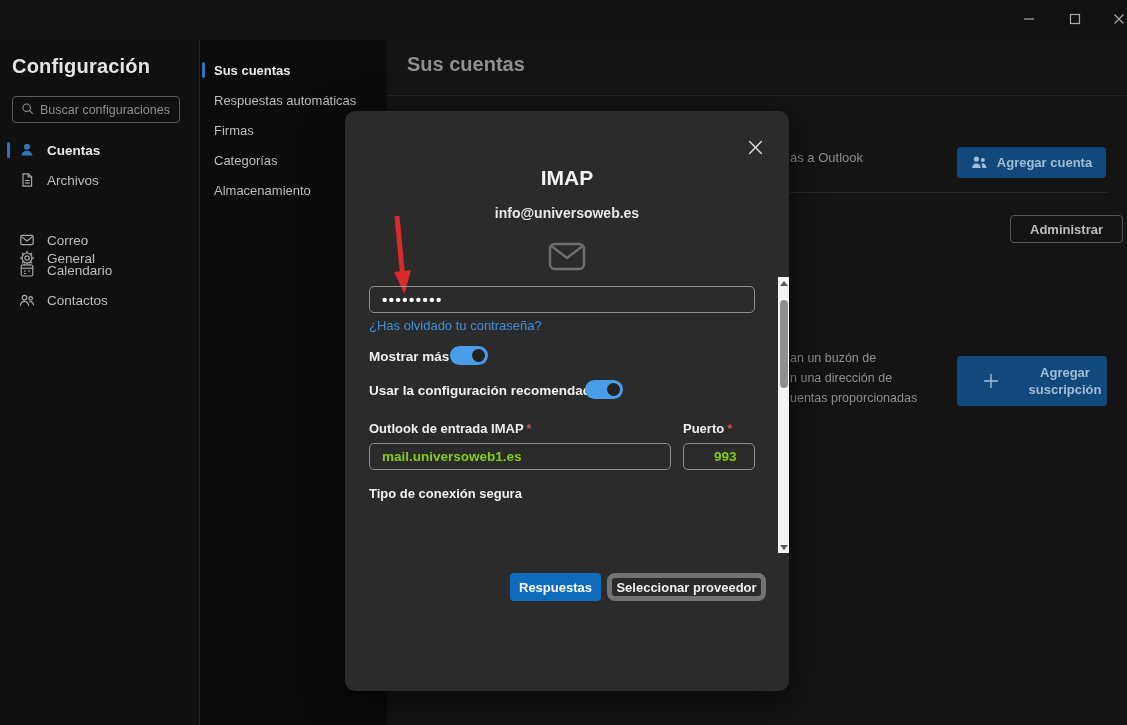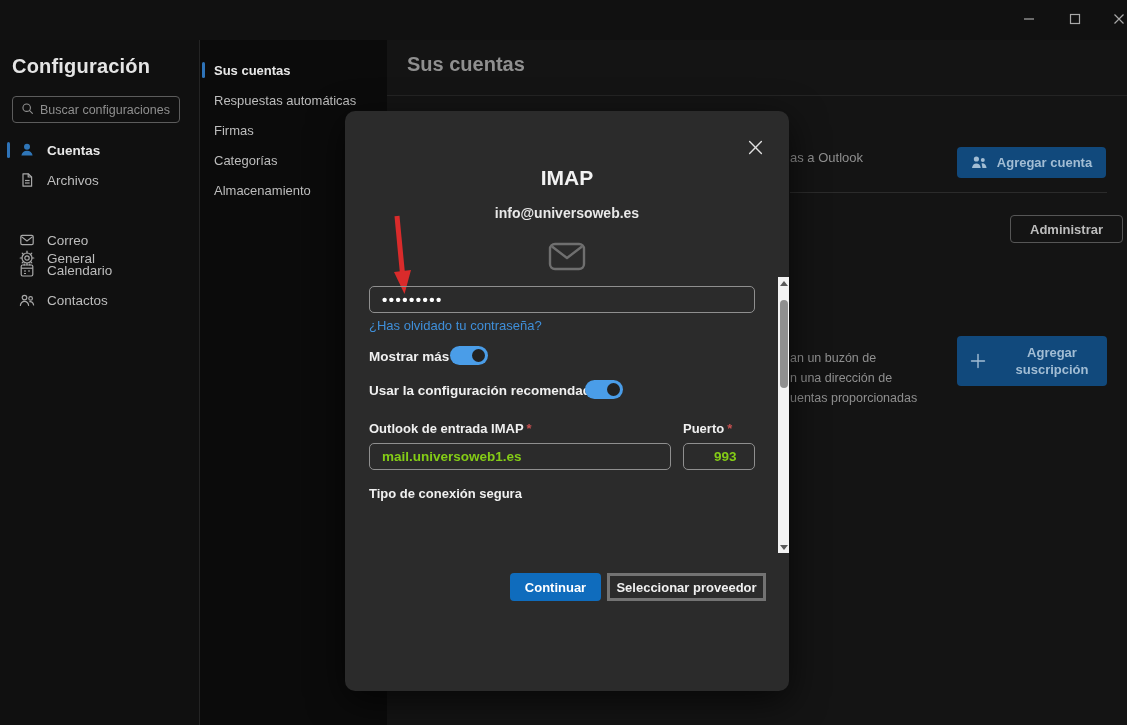--- a/index.html
+++ b/index.html
@@ -74,21 +74,21 @@
   .toggle::after { content:""; position:absolute; right:3px; top:3px; width:13px; height:13px;
                    border-radius:50%; background:#222222; }
   .fld-label { font-size:13px; font-weight:700; color:#f0f0f0; }
   .req { color:#c75050; margin-left:3px; }
   .txt-input { height:27px; padding:0 12px; font-size:13.5px; font-weight:700; }
   .dropdown { left:24px; top:396px; width:386px; height:28px; border:1px solid #8f8f8f;
               border-radius:5px; display:flex; align-items:center; justify-content:space-between;
               padding:0 12px; color:#f0f0f0; font-size:13.5px; font-weight:700; cursor:pointer; }
   .btn-primary { background:#0f6cbd; border:none; border-radius:4px; color:#ffffff; font-weight:700;
                  font-size:13px; font-family:inherit; cursor:pointer; }
-  .btn-secondary { background:transparent; border:3px solid #737373; border-radius:0;
+  .btn-secondary { background:transparent; border:5px solid #737373; border-radius:8px;
                    color:#f0f0f0; font-weight:700; font-size:13px; font-family:inherit; cursor:pointer; }
 
   
   .vscroll { left:433px; top:166px; width:11px; height:276px; background:#f3f3f3; }
   .vs-arrow { position:absolute; left:0; width:11px; height:12px; display:flex; align-items:center;
               justify-content:center; cursor:pointer; }
   .tri-up { width:0; height:0; border-left:4px solid transparent; border-right:4px solid transparent;
             border-bottom:5px solid #5a5a5a; }
   .tri-down { width:0; height:0; border-left:4px solid transparent; border-right:4px solid transparent;
               border-top:5px solid #5a5a5a; }
@@ -254,21 +254,21 @@
 
     <div class="abs row-divider" style="left:403px;top:152px;width:317px;"></div>
 
     <button class="abs btn-outline-dim" style="left:623px;top:175px;width:113px;height:28px;">Administrar</button>
 
     <div class="abs plines" style="left:403px;top:308px;">
       <div>an un buzón de</div>
       <div>n una dirección de</div>
       <div>uentas proporcionadas</div>
     </div>
-    <button class="abs btn-blue-dim" style="left:570px;top:296px;width:150px;height:50px;gap:24px;">
+    <button class="abs btn-blue-dim" style="left:570px;top:316px;width:150px;height:50px;gap:24px;justify-content:flex-end;">
       <span style="display:flex;">
         <svg width="16" height="16" viewBox="0 0 16 16" stroke="currentColor" stroke-width="1.4" stroke-linecap="round">
             <line x1="8" y1="1.5" x2="8" y2="14.5"></line>
             <line x1="1.5" y1="8" x2="14.5" y2="8"></line>
           </svg>
       </span>
       <span style="width:84px;line-height:17px;">Agregar suscripción</span>
     </button>
   </div>
 
@@ -325,17 +325,17 @@
     <div class="abs vscroll">
       <div class="vs-arrow" style="top:0;">
           <span class="tri-up"></span>
         </div>
       <div class="vs-thumb"></div>
       <div class="vs-arrow" style="bottom:0;">
           <span class="tri-down"></span>
         </div>
     </div>
 
-    <button class="abs btn-primary" style="left:165px;top:462px;width:91px;height:28px;">Continuar</button>
+    <button class="abs btn-primary" style="left:165px;top:462px;width:91px;height:28px;">Respuestas</button>
     <button class="abs btn-secondary" style="left:262px;top:462px;width:159px;height:28px;">Seleccionar proveedor</button>
   </div>
 
 </div>
 
 </body></html>

